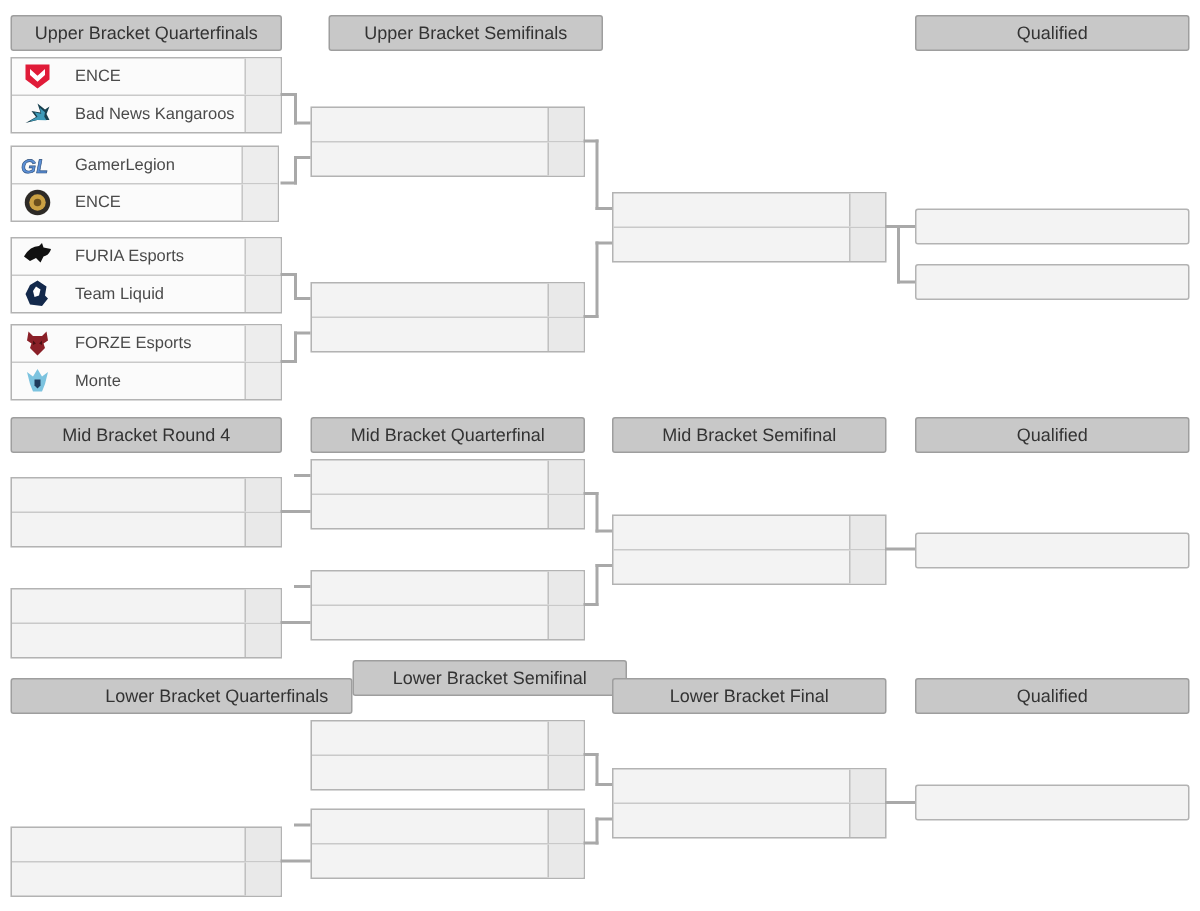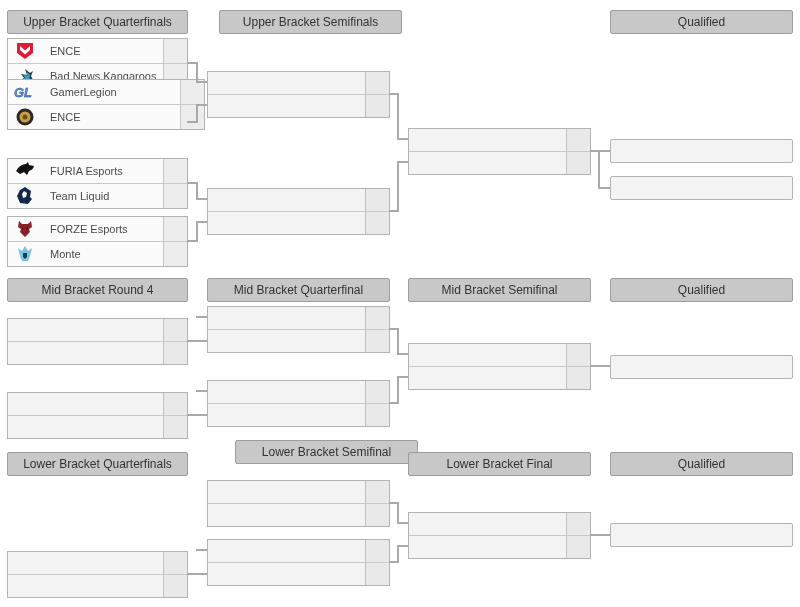--- a/index.html
+++ b/index.html
@@ -66,21 +66,21 @@
         <svg width="20" height="20" viewBox="0 0 20 20">
             <path fill="#18404f" d="M2 16l7-4-3-4 6 1-2-6 5 4 3-2-2 5 2 4-8 0z"></path>
             <path fill="#3e9ab8" d="M4.5 15l5.5-3.2-2-3 4.5 1-1-4 3.5 3-.5 3 1.5 2.4-6.5-.2z"></path>
           </svg>
       </span>
       <span class="tname">Bad News Kangaroos</span>
       <span class="tscore"></span>
     </div>
   </div>
 
-  <div class="match teams" style="left:7px;top:79px;width:198px;">
+  <div class="match teams" style="left:7px;top:97px;width:179px;">
     <div class="trow">
       <span class="ticon">
         <svg width="22" height="20" viewBox="0 0 22 20">
             <text x="0" y="15" font-family="Liberation Sans, sans-serif" font-size="13" font-style="italic" font-weight="bold" fill="#5b8fd6" stroke="#274a78" stroke-width="0.4">GL</text>
           </svg>
       </span>
       <span class="tname">GamerLegion</span>
       <span class="tscore"></span>
     </div>
     <div class="trow last">
@@ -213,21 +213,21 @@
     <div class="erow">
         <span class="escore"></span>
       </div>
     <div class="erow last">
         <span class="escore"></span>
       </div>
   </div>
 
   <div class="qual" style="left:610px;top:355px;"></div>
 
-  <div class="hdr" style="left:7px;top:452px;width:179px;">Lower Bracket Quarterfinals</div>
+  <div class="hdr" style="left:7px;top:452px;width:179px;padding-left:47px;">Lower Bracket Quarterfinals</div>
   <div class="hdr" style="left:207px;top:440px;width:181px;margin-left:28px;">Lower Bracket Semifinal</div>
   <div class="hdr" style="left:408px;top:452px;width:181px;">Lower Bracket Final</div>
   <div class="hdr" style="left:610px;top:452px;width:181px;">Qualified</div>
 
   <div class="match" style="left:7px;top:551px;width:181px;">
     <div class="erow">
         <span class="escore"></span>
       </div>
     <div class="erow last">
         <span class="escore"></span>

